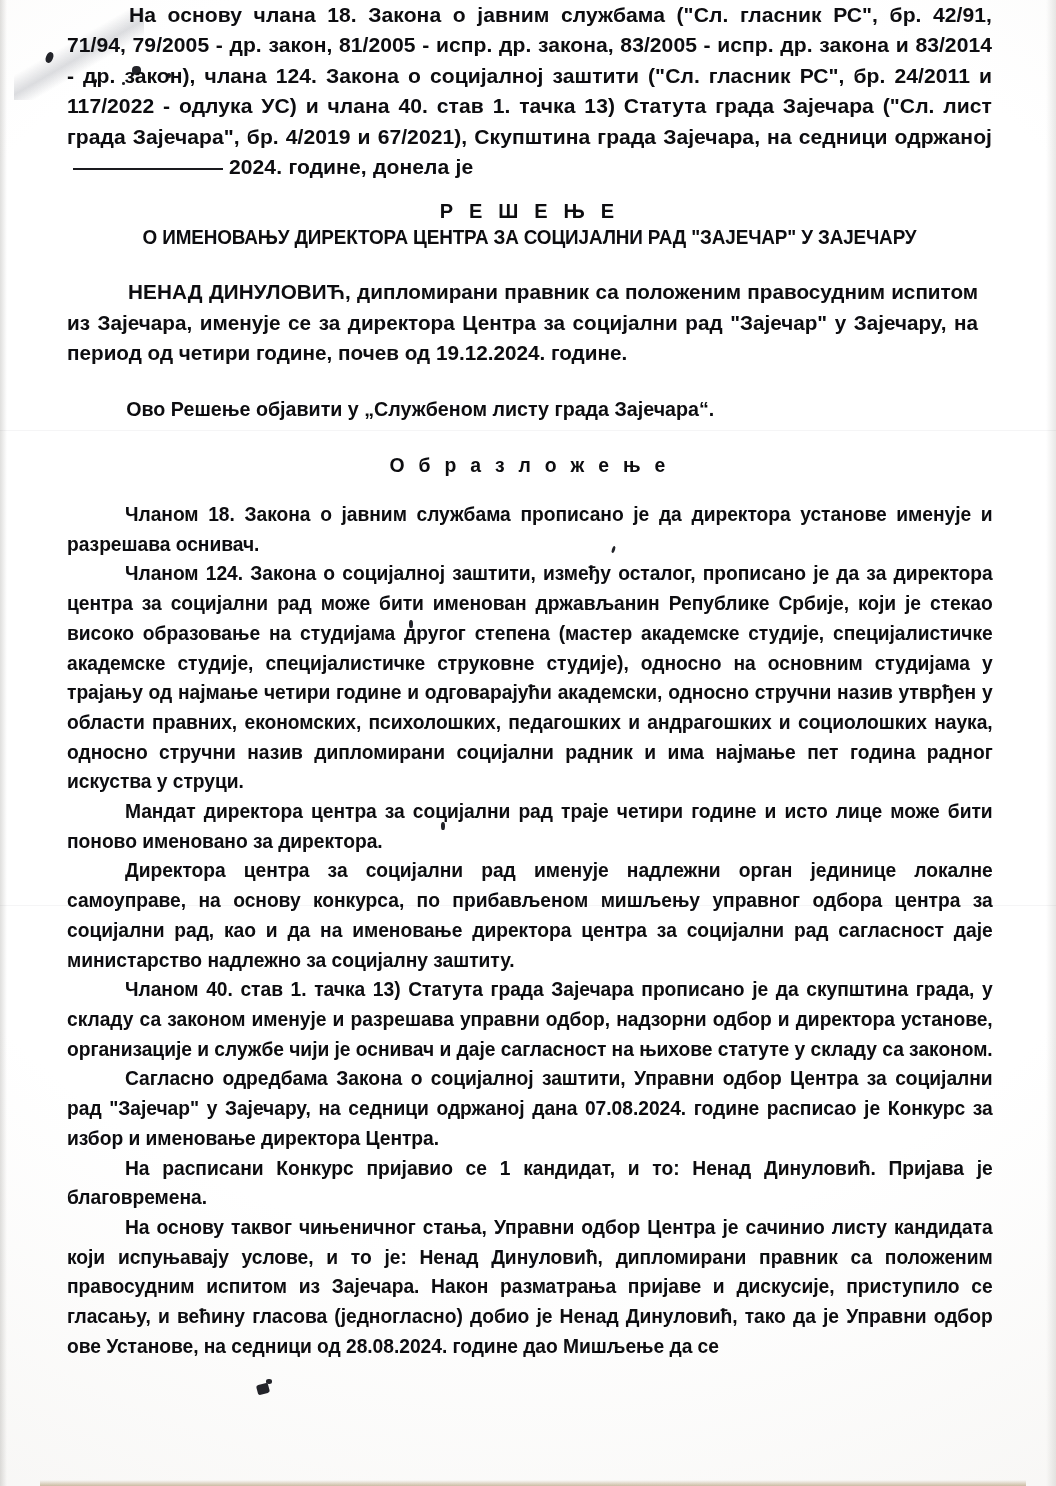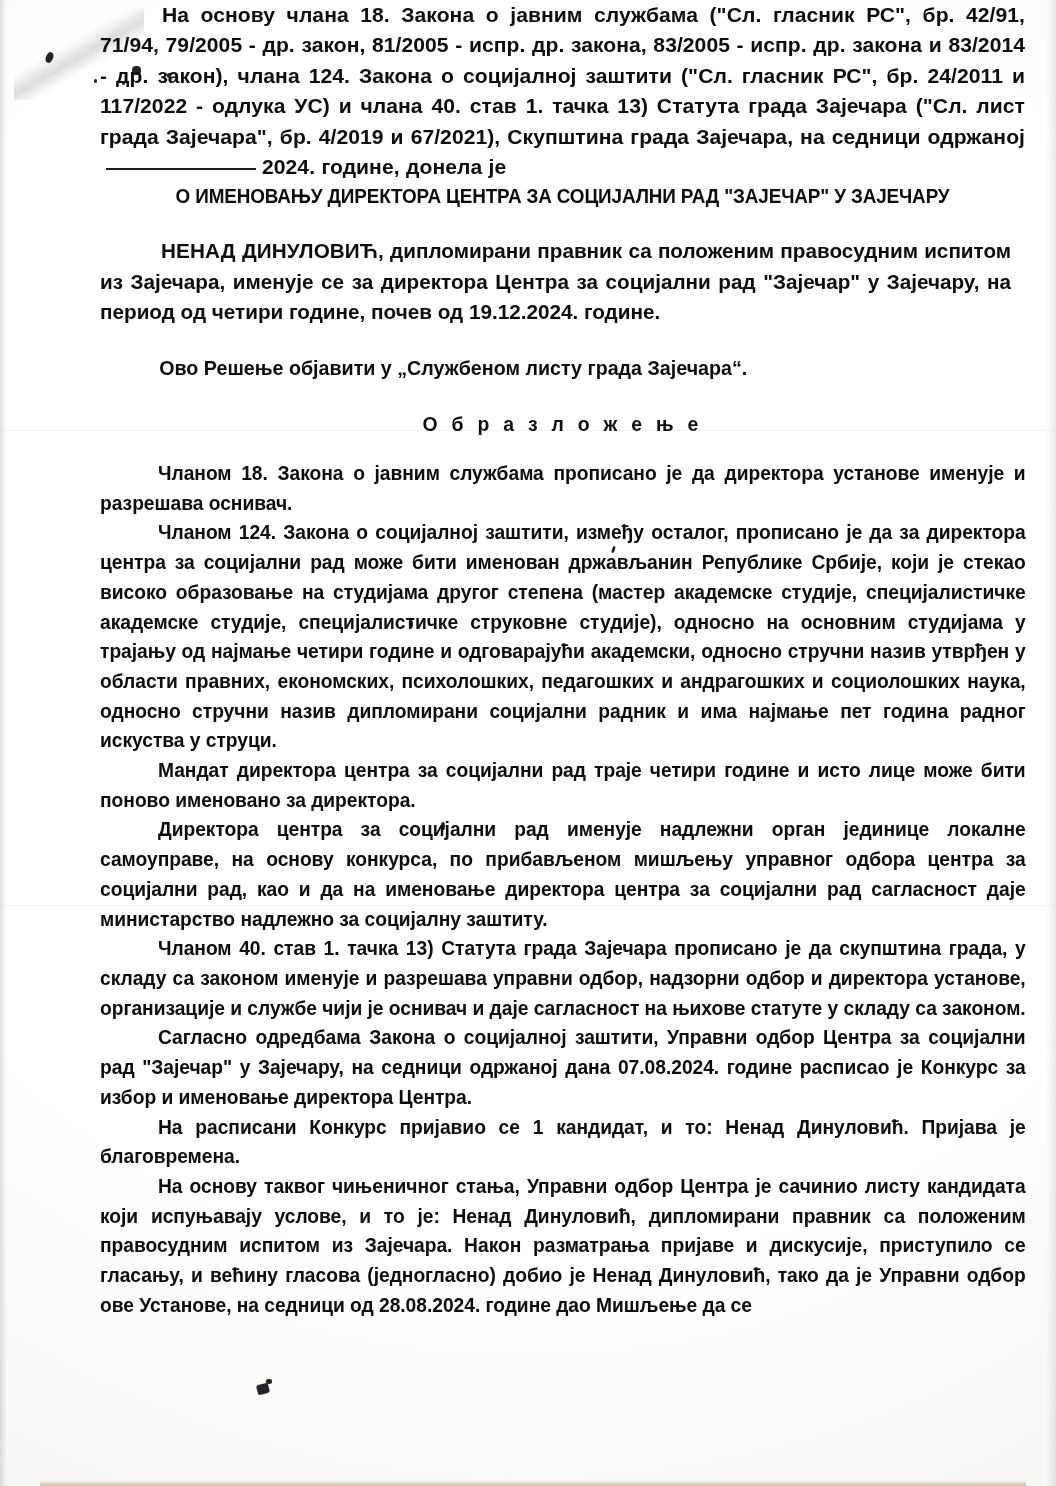--- a/index.html
+++ b/index.html
@@ -72,21 +72,20 @@
   }
   .speck { background: #23242a; border-radius: 45%; }
 
   
   .content {
     position: absolute;
     left: 67px;
     top: 0;
     width: 925px;
     z-index: 3;
-    margin-left: 33px;
   }
 
   
   .head-block {
     font-size: 21.1px;
     line-height: 30.4px;
     letter-spacing: 0.05px;
     text-align: justify;
     text-justify: inter-word;
     font-weight: 600;
@@ -204,20 +203,21 @@
 
   <div class="band" style="top:430px;"></div>
   <div class="band" style="top:905px;"></div>
 
   <div class="content">
 
     <div class="head-block">
       <span class="indent"></span><span>На основу члана 18. Закона о јавним службама ("Сл. гласник РС", бр. 42/91, 71/94, 79/2005 - др. закон, 81/2005 - испр. др. закона, 83/2005 - испр. др. закона и 83/2014 - др. закон), члана 124. Закона о социјалној заштити ("Сл. гласник РС", бр. 24/2011 и 117/2022 - одлука УС) и члана 40. став 1. тачка 13) Статута града Зајечара ("Сл. лист града Зајечара", бр. 4/2019 и 67/2021), Скупштина града Зајечара, на седници одржаној</span><span class="blank-rule"></span><span>2024. године, донела је</span>
     </div>
 
+    <div class="title-main">Р Е Ш Е Њ Е</div>
     <div class="title-sub">О ИМЕНОВАЊУ ДИРЕКТОРА ЦЕНТРА ЗА СОЦИЈАЛНИ РАД "ЗАЈЕЧАР" У ЗАЈЕЧАРУ</div>
 
     <div class="appoint-block">
       <span class="indent"></span><b>НЕНАД ДИНУЛОВИЋ,</b><span> дипломирани правник са положеним правосудним испитом из Зајечара, именује се за директора Центра за социјални рад "Зајечар" у Зајечару, на период од четири године, почев од 19.12.2024. године.</span>
     </div>
 
     <div class="publish-block">
       <span class="indent"></span><span>Ово Решење објавити у „Службеном листу града Зајечара“.</span>
     </div>
 

